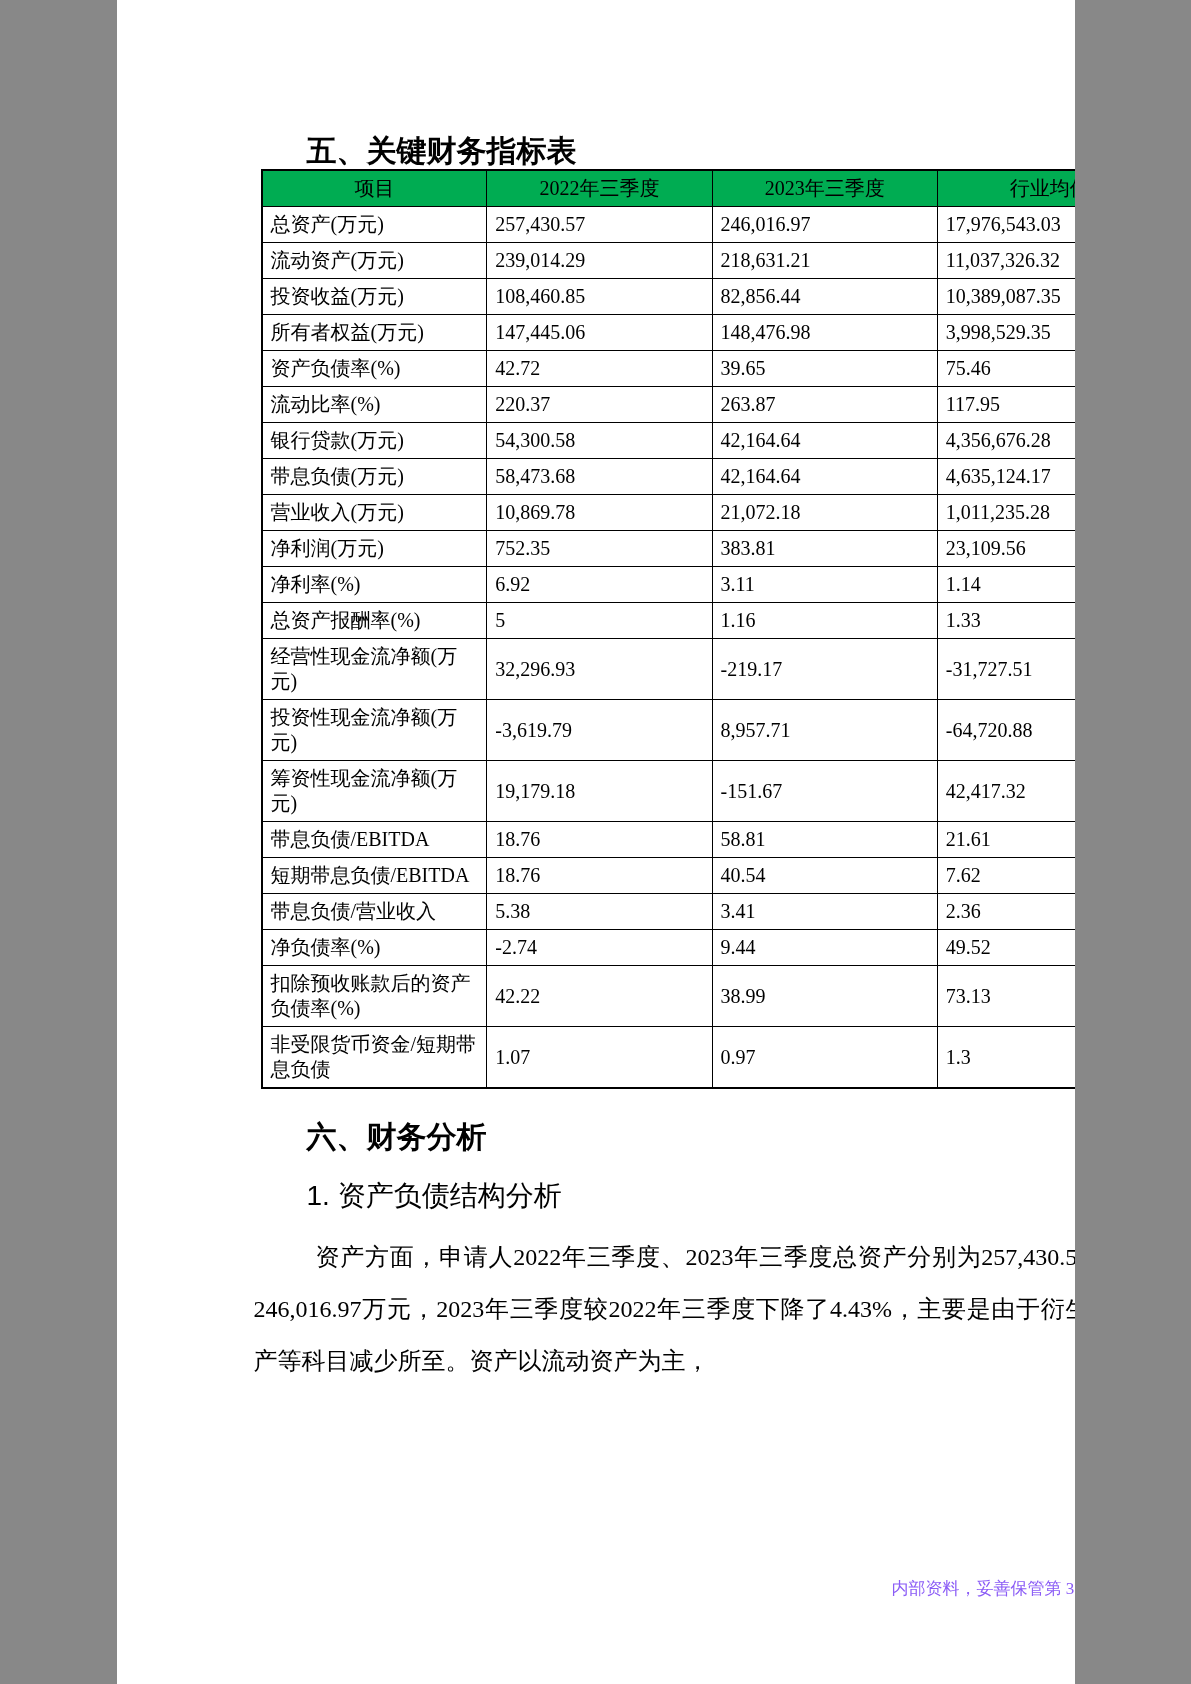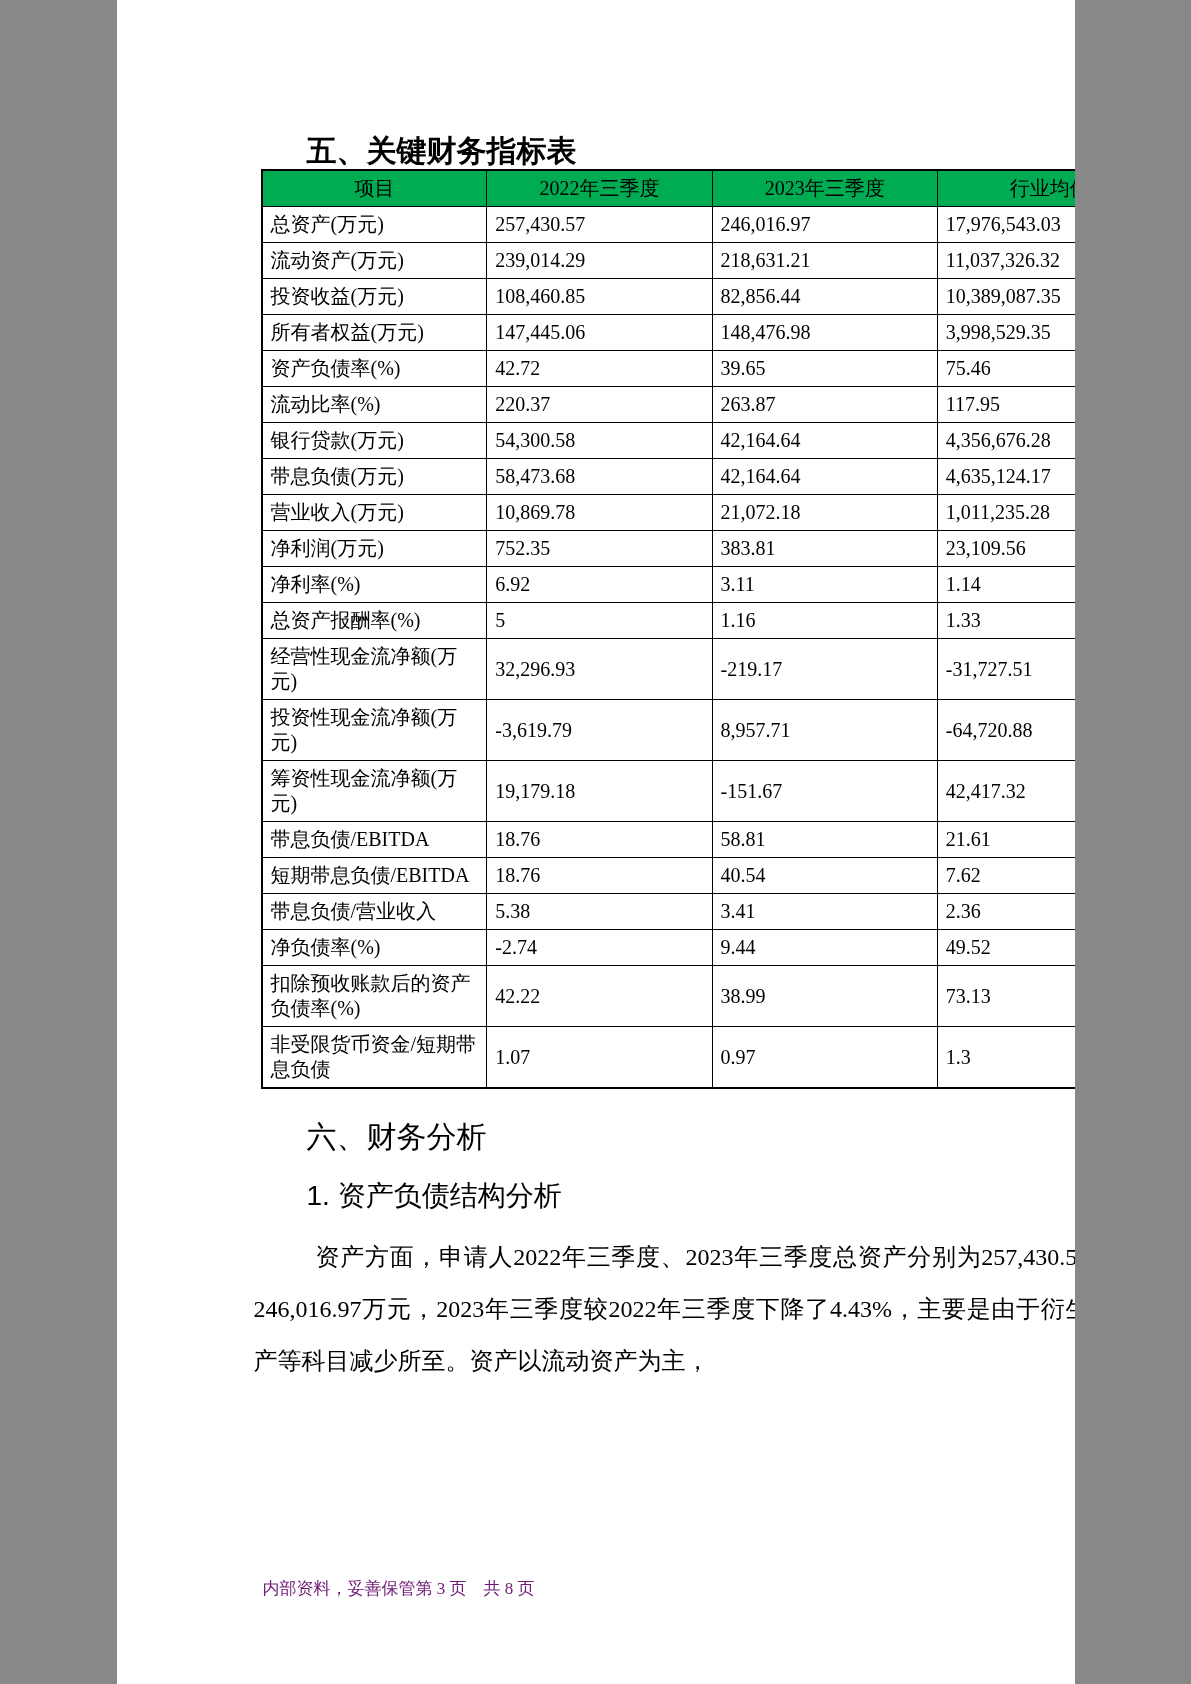--- a/index.html
+++ b/index.html
@@ -47,21 +47,21 @@
     border:1px solid #000;
     padding:5px 8px;
     line-height:25px;
     vertical-align:middle;
     text-align:left;
     word-break:break-all;
   }
   .h2{
     margin:30px 0 0 190px;
     font-family:"Liberation Sans","DejaVu Sans",sans-serif;
-    font-weight:normal;
+    font-weight:bold;
     font-size:30px;
     line-height:36px;
   }
   .h3{
     margin:24px 0 0 190px;
     font-family:"Liberation Sans","DejaVu Sans",sans-serif;
     font-weight:normal;
     font-size:28px;
     line-height:34px;
   }
@@ -72,23 +72,23 @@
     line-height:52px;
     text-align:justify;
     text-indent:62px;
   }
   .footer{
     position:absolute;
     left:146px;
     top:1577px;
     width:901px;
     display:flex;
-    justify-content:flex-start;
+    justify-content:flex-end;
     font-size:17px;
-    color:#701a75;
+    color:#8b5cf6;
   }
 </style>
 </head>
 <body>
 
 <div class="page">
 
   <div class="h1">五、关键财务指标表</div>
 
 

